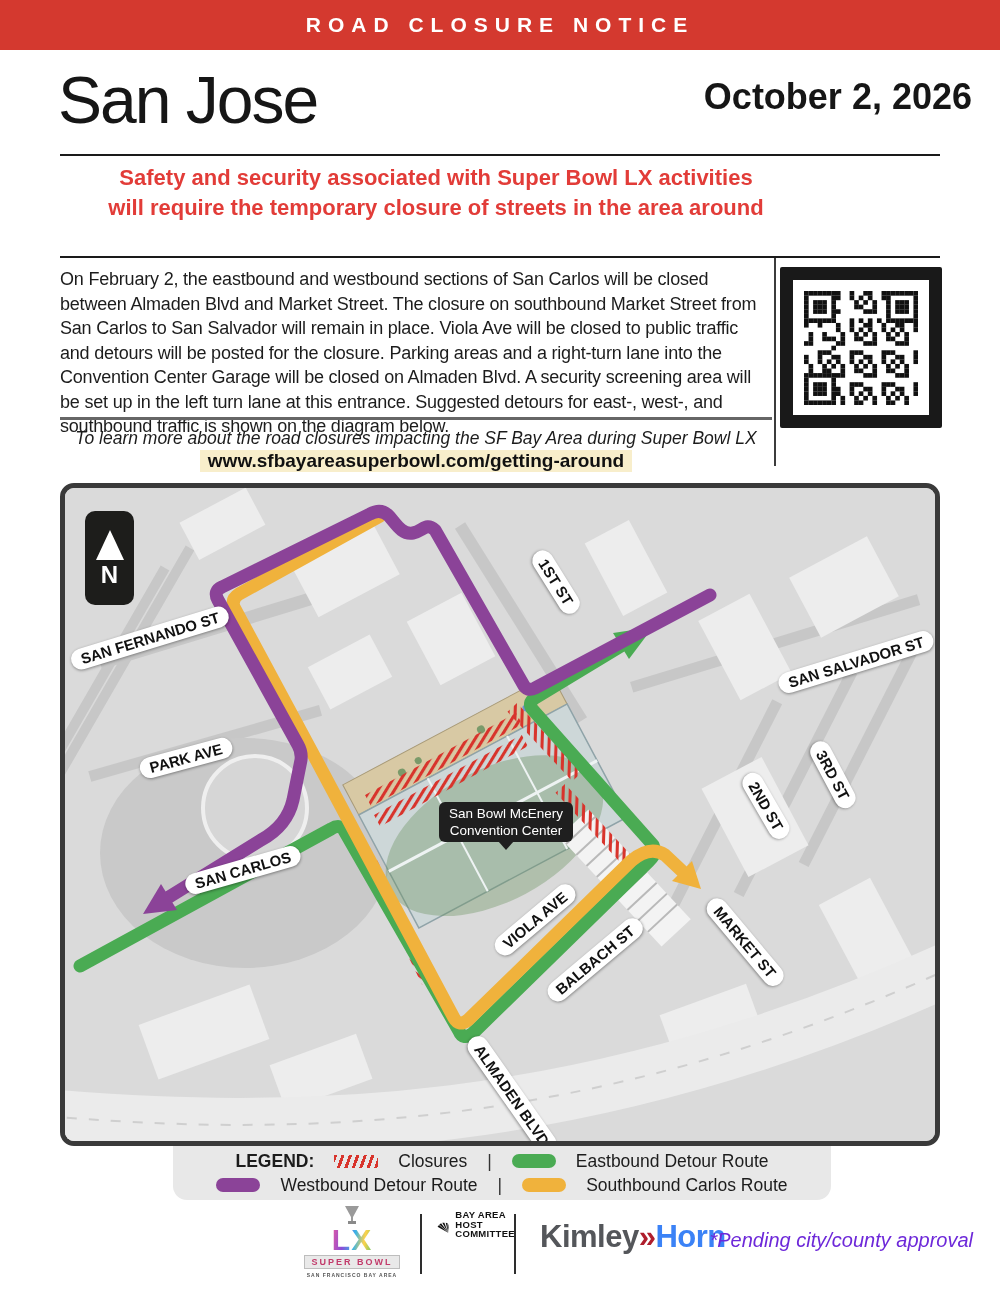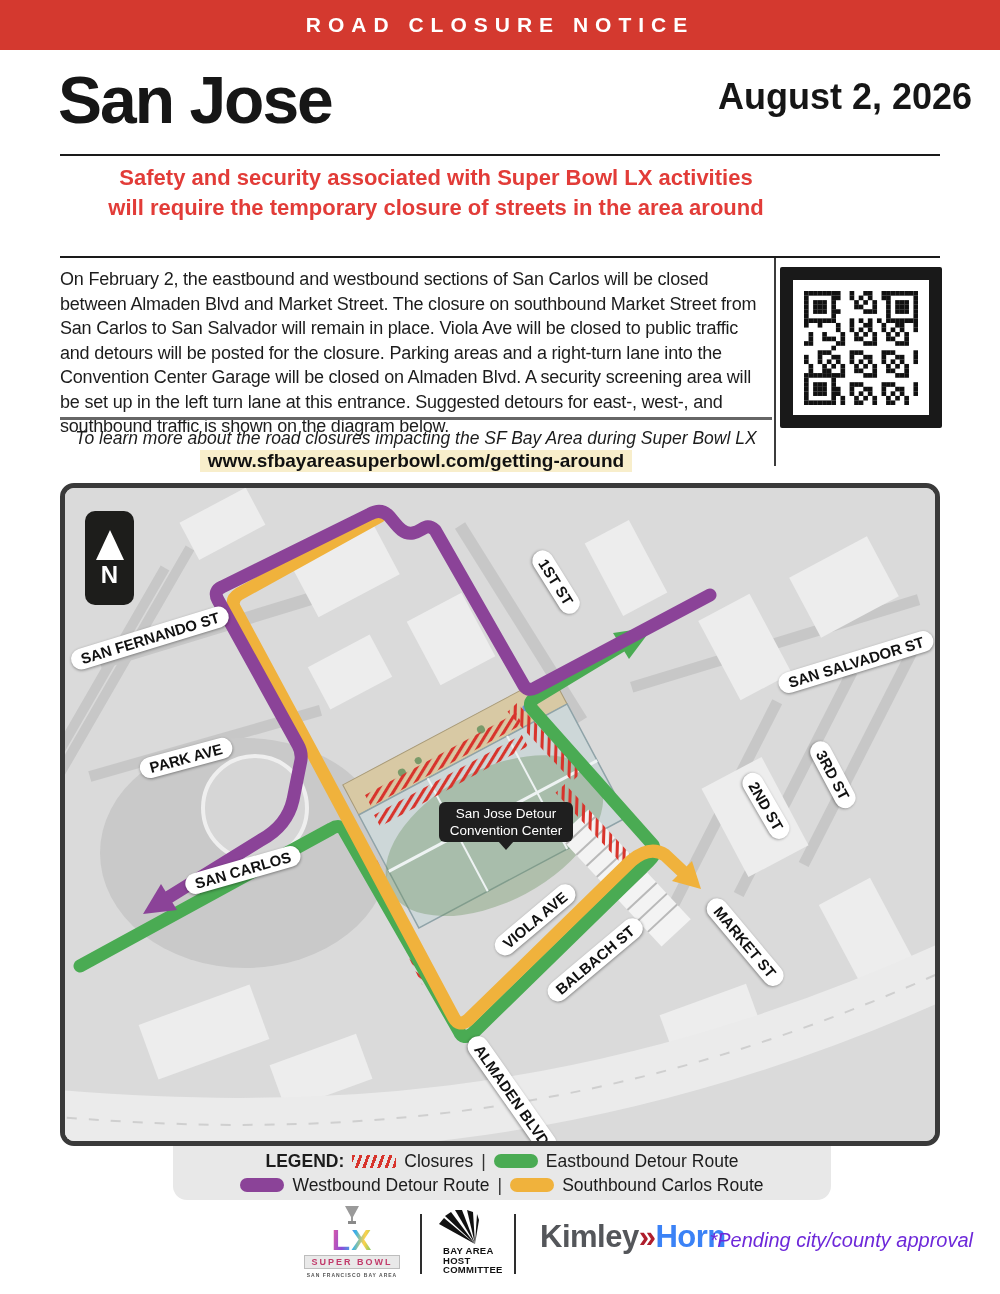--- a/index.html
+++ b/index.html
@@ -3,21 +3,21 @@
 <meta charset="utf-8">
 <style>
   html,body{margin:0;padding:0;background:#fff;}
   #page{position:relative;width:1000px;height:1294px;background:#fff;overflow:hidden;
         font-family:"Liberation Sans","DejaVu Sans",sans-serif;color:#111;padding-left:32px;}
 
   
   #banner{position:absolute;left:0;top:0;width:1000px;height:50px;background:#d4392f;
           color:#fff;font-weight:bold;font-size:21px;letter-spacing:7px;
           display:flex;align-items:center;justify-content:center;}
-  #city{position:absolute;left:58px;top:62px;font-size:66px;font-weight:bold;letter-spacing:-2px;color:#161616;}
+  #city{position:absolute;left:58px;top:62px;font-size:66px;font-weight:normal;letter-spacing:-2px;color:#161616;}
   #date{position:absolute;right:60px;top:76px;font-size:36px;font-weight:bold;color:#161616;}
   .hrule{position:absolute;left:60px;width:880px;border-top:2px solid #1a1a1a;}
   #rule1{top:154px;}
   #rule2{top:256px;}
   #subtitle{position:absolute;left:0;top:163px;width:872px;text-align:center;
             font-size:22px;font-weight:bold;line-height:30px;color:#e23c38;}
 
   
   #paragraph{position:absolute;left:60px;top:267px;width:706px;font-size:18px;
              line-height:24.5px;letter-spacing:-0.2px;color:#1c1c1c;}
@@ -49,55 +49,55 @@
   #cclabel{position:absolute;left:374px;top:314px;width:126px;background:#1f1f1f;color:#fff;
            border-radius:6px;text-align:center;font-size:13.5px;line-height:17px;padding:3px 4px;}
   #cclabel:after{content:"";position:absolute;left:50%;bottom:-8px;margin-left:-8px;
                  border-left:8px solid transparent;border-right:8px solid transparent;
                  border-top:9px solid #1f1f1f;}
 
   
   #legend{position:absolute;left:173px;top:1146px;width:658px;height:54px;background:#e8e8e8;
           border-radius:0 0 14px 14px;display:flex;flex-direction:column;justify-content:center;
           font-size:17.5px;color:#1c1c1c;}
-  .legrow{display:flex;align-items:center;justify-content:center;gap:8px;line-height:24px;}
+  .legrow{display:flex;align-items:center;justify-content:center;gap:20px;line-height:24px;}
   .legtitle{font-weight:bold;}
   .sw{display:inline-block;width:44px;height:14px;border-radius:8px;}
   .sw.green{background:#4aab53;} .sw.purple{background:#8b4398;} .sw.yellow{background:#f0b23c;}
   .sw.hatch{border-radius:0;height:13px;
      background:repeating-linear-gradient(110deg,#d8342c 0 3px,rgba(0,0,0,0) 3px 7px);}
   .legsep{color:#333;}
 
   
   #sblogo{position:absolute;left:300px;top:1206px;width:104px;display:flex;flex-direction:column;
           align-items:center;}
   #sblx{font-size:30px;font-weight:bold;line-height:28px;letter-spacing:1px;
         background:linear-gradient(100deg,#e85aa0,#8a4dd8 30%,#37b3e8 55%,#ffd24a 78%,#69c867);
         -webkit-background-clip:text;background-clip:text;color:transparent;}
   #sbbowl{font-size:9px;font-weight:bold;letter-spacing:2px;color:#c23a6a;background:#e9e9e9;
           border:1px solid #bdbdbd;padding:1px 6px;margin-top:1px;}
   #sbtag{font-size:5px;font-weight:bold;letter-spacing:1px;color:#555;margin-top:3px;}
   .fdiv{position:absolute;top:1214px;height:60px;border-left:2px solid #2e2e2e;}
-  #bahc{position:absolute;left:437px;top:1210px;width:78px;display:flex;flex-direction:column;align-items:flex-start;}
+  #bahc{position:absolute;left:437px;top:1210px;width:78px;display:flex;flex-direction:row;align-items:flex-end;}
   #bahctext{font-size:9.5px;font-weight:bold;line-height:9.5px;color:#111;letter-spacing:0.3px;align-self:flex-start;margin-left:6px;}
   #kimley{position:absolute;left:540px;top:1219px;font-size:31px;font-weight:bold;letter-spacing:-0.5px;}
   #kimley .k{color:#54565a;} #kimley .a{color:#af1e2d;} #kimley .h{color:#3b82f6;}
   #approval{position:absolute;right:59px;top:1229px;font-size:20px;font-style:italic;color:#6d28d9;}
 </style>
 </head>
 <body>
 
 <div id="page">
 
   <div id="banner">
     <span>ROAD CLOSURE NOTICE</span>
   </div>
 
   <div id="city">San Jose</div>
-  <div id="date">August 2, 2026</div>
+  <div id="date">October 2, 2026</div>
   <div id="rule1" class="hrule"></div>
 
   <div id="subtitle">
     <div>Safety and security associated with Super Bowl LX activities</div>
     <div>will require the temporary closure of streets in the area around</div>
   </div>
   <div id="rule2" class="hrule"></div>
 
   <div id="paragraph">On February 2, the eastbound and westbound sections of San Carlos will be closed between Almaden Blvd and Market Street. The closure on southbound Market Street from San Carlos to San Salvador will remain in place. Viola Ave will be closed to public traffic and detours will be posted for the closure. Parking areas and a right-turn lane into the Convention Center Garage will be closed on Almaden Blvd. A security screening area will be set up in the left turn lane at this entrance. Suggested detours for east-, west-, and southbound traffic is shown on the diagram below.</div>
   <div id="vdivider"></div>
@@ -508,21 +508,21 @@
     <div class="pill" style="left:491px;top:94px;--r:58deg">1ST ST</div>
     <div class="pill" style="left:791px;top:174px;--r:-17deg">SAN SALVADOR ST</div>
     <div class="pill" style="left:701px;top:318px;--r:60deg">2ND ST</div>
     <div class="pill" style="left:768px;top:287px;--r:62deg">3RD ST</div>
     <div class="pill" style="left:470px;top:432px;--r:-40deg">VIOLA AVE</div>
     <div class="pill" style="left:530px;top:472px;--r:-40deg">BALBACH ST</div>
     <div class="pill" style="left:680px;top:454px;--r:50deg">MARKET ST</div>
     <div class="pill" style="left:447px;top:607px;--r:55deg">ALMADEN BLVD</div>
 
     <div id="cclabel">
-      <div>San Jose Detour</div>
+      <div>San Bowl McEnery</div>
       <div>Convention Center</div>
     </div>
 
     <div id="north">
       <div class="tri"></div>
       <div class="n">N</div>
     </div>
   </div>
 
   <div id="legend">

